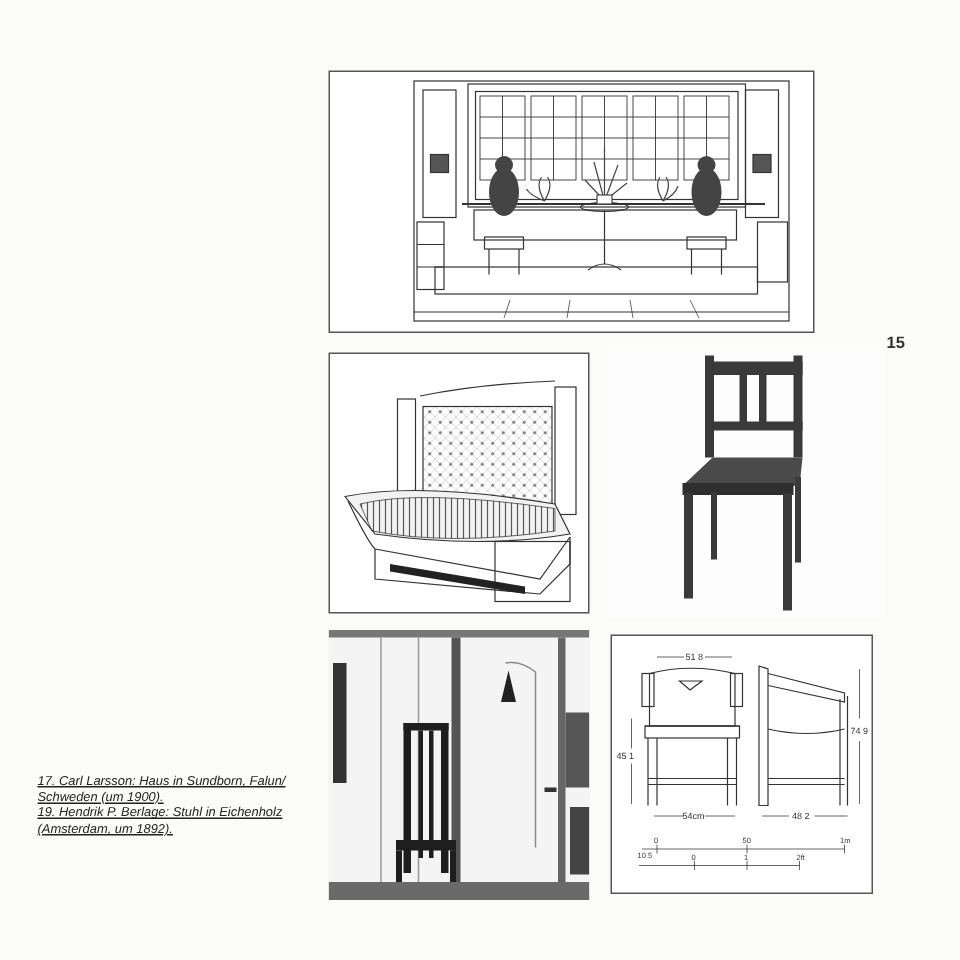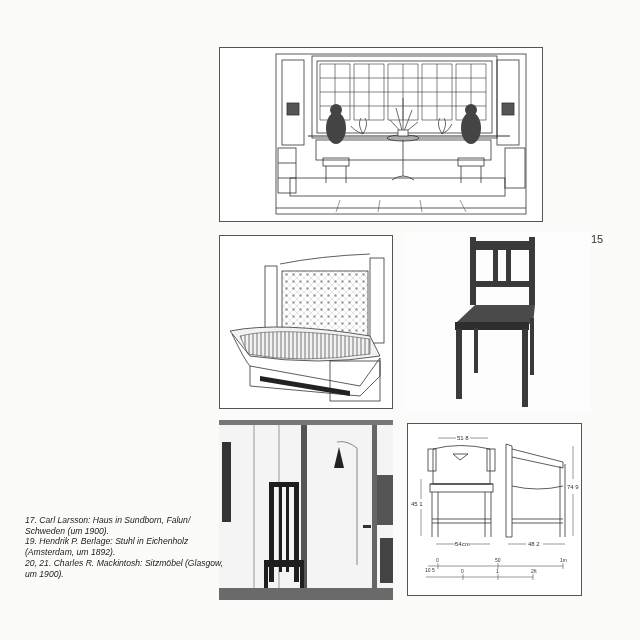--- a/index.html
+++ b/index.html
@@ -1,19 +1,19 @@
 <!DOCTYPE html>
 <html><head>
 <meta charset="utf-8">
 <style>
   html, body { margin:0; padding:0; }
   body { width:640px; height:640px; background:#fbfbfa; position:relative; overflow:hidden; font-family:"Liberation Sans", sans-serif; }
   .fig { position:absolute; background:#fff; border:1px solid #555; box-sizing:border-box; overflow:hidden; }
-  .page-num { position:absolute; left:591px; top:233px; font-size:11px; color:#333; }
-  .caption { position:absolute; left:25px; top:515px; width:200px; font-size:8.6px; line-height:10.7px; font-style:italic; color:#222; }
+  .page-num { position:absolute; left:591px; top:223px; font-size:11px; color:#333;font-weight:bold; }
+  .caption { position:absolute; left:25px; top:515px; width:200px; font-size:8.6px; line-height:10.7px; font-style:italic; color:#222;text-decoration:underline; }
   .caption p { margin:0; }
   svg { display:block; }
 </style>
 </head>
 <body>
 
 <div class="fig" style="left:219px;top:47px;width:324px;height:175px;">
   <svg width="322" height="173" viewBox="0 0 322 173">
     <g fill="none" stroke="#333" stroke-width="0.8">
       <rect x="56" y="6" width="250" height="160"></rect>
@@ -222,14 +222,13 @@
     <text x="17" y="148" font-size="5">10  5</text>
     <text x="53" y="149" font-size="5">0</text>
     <text x="88" y="149" font-size="5">1</text>
     <text x="123" y="149" font-size="5">2ft</text>
   </svg>
 </div>
 
 <div class="caption">
   <p>17. Carl Larsson: Haus in Sundborn, Falun/ Schweden (um 1900).</p>
   <p>19. Hendrik P. Berlage: Stuhl in Eichenholz (Amsterdam, um 1892).</p>
-  <p>20, 21. Charles R. Mackintosh: Sitzmöbel (Glasgow, um 1900).</p>
 </div>
 
 </body></html>

